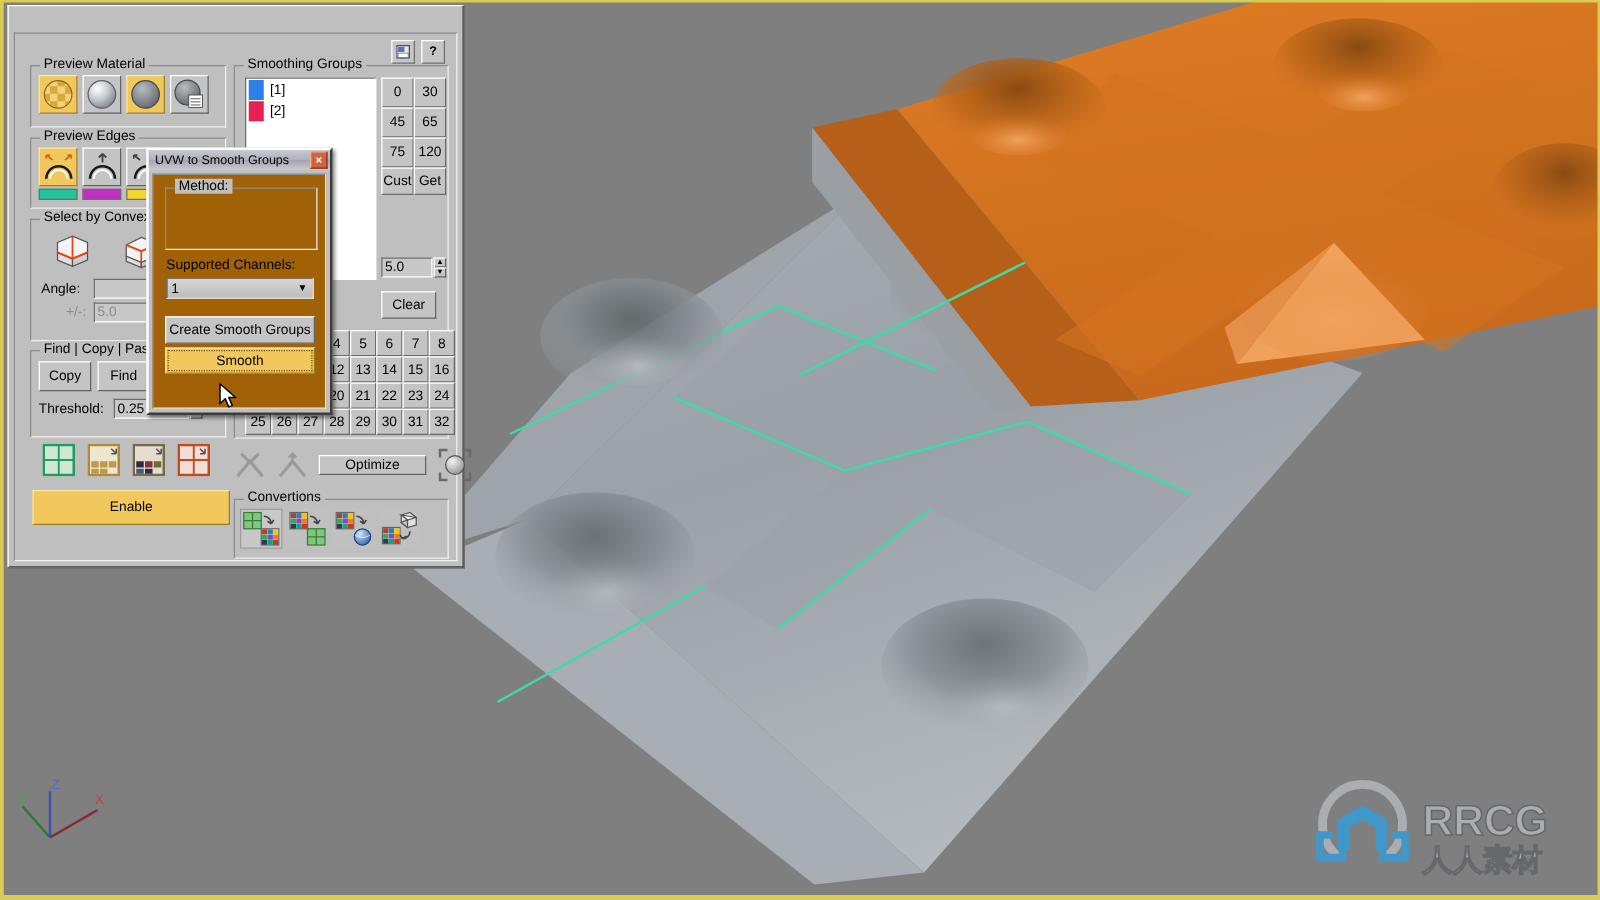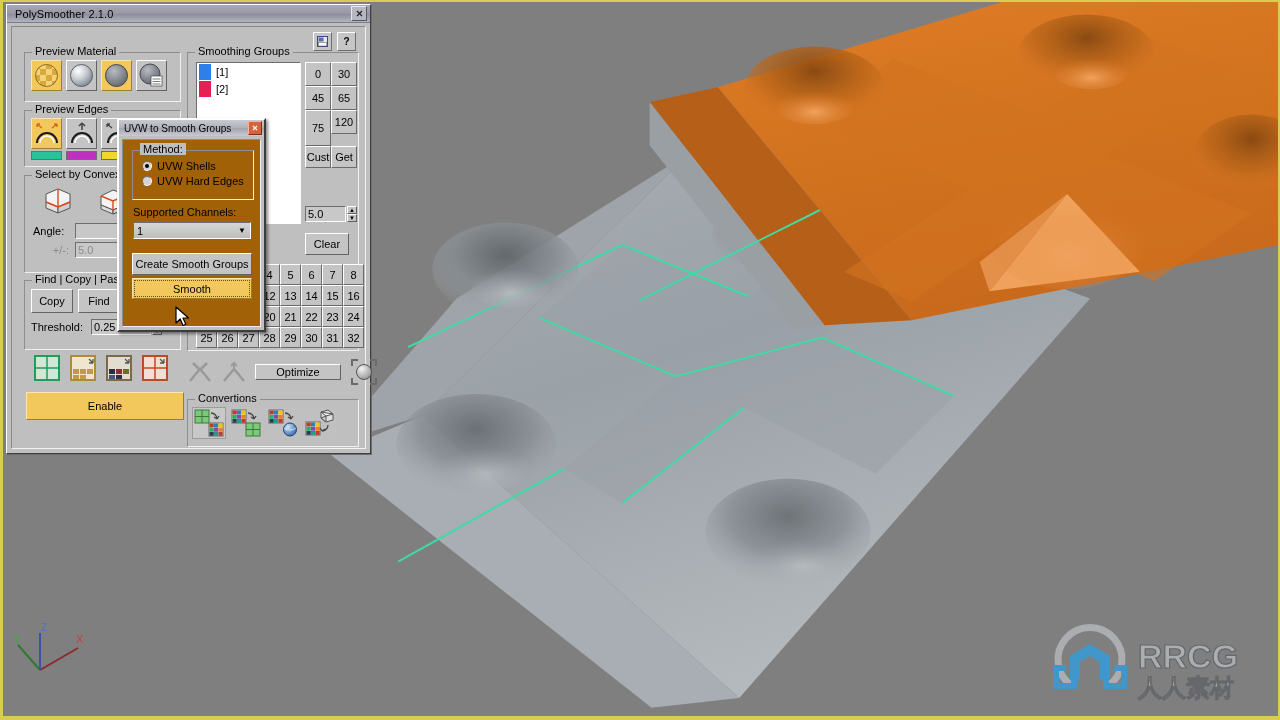--- a/index.html
+++ b/index.html
@@ -284,28 +284,20 @@
   </svg>
 
   <div class="vp-border top"></div>
   <div class="vp-border left"></div>
   <div class="vp-border right"></div>
   <div class="vp-border bottom"></div>
 </div>
 
 <div id="ps-window">
 
-  <div id="ps-titlebar">
-    <span id="ps-title">PolySmoother 2.1.0</span>
-    <div class="tb-btn">
-      <svg width="7" height="7" viewBox="0 0 7 7">
-        <path d="M1,1 L6,6 M6,1 L1,6" stroke="#222" stroke-width="1.2"></path>
-      </svg>
-    </div>
-  </div>
 
   <div id="ps-body">
 
     <div class="toolrow">
       <div class="tool-sq">
         <svg width="11" height="11" viewBox="0 0 11 11">
           <rect x="0.5" y="0.5" width="10" height="10" fill="#e8e8e8" stroke="#3a4a8a"></rect>
           <rect x="1.5" y="1.5" width="5" height="4" fill="#5a6fb0"></rect>
           <rect x="1.5" y="6.5" width="8" height="3.5" fill="#fff" stroke="#555" stroke-width="0.5"></rect>
         </svg>
@@ -543,21 +535,21 @@
           <span class="swatch" style="background:#e81f55;"></span>
           <span>[2]</span>
         </div>
       </div>
 
       <div style="position:absolute;left:117px;top:9px;display:grid;grid-template-columns:26px 26px;">
         <div class="ncell" style="height:24px;">0</div>
         <div class="ncell" style="height:24px;">30</div>
         <div class="ncell" style="height:24px;">45</div>
         <div class="ncell" style="height:24px;">65</div>
-        <div class="ncell" style="height:36px;">75</div>
+        <div class="ncell" style="height:24px;">75</div>
         <div class="ncell" style="height:24px;">120</div>
         <div class="ncell" style="height:22px;">Cust</div>
         <div class="ncell" style="height:22px;">Get</div>
       </div>
 
       <div class="numfield" style="position:absolute;left:117px;top:153px;height:16px;">
         <div class="inp" style="width:41px;">5.0</div>
         <div class="spin">
             <div>▲</div>
             <div>▼</div>
@@ -739,32 +731,20 @@
       <svg width="6" height="6" viewBox="0 0 6 6">
         <path d="M1,1 L5,5 M5,1 L1,5" stroke="#fff" stroke-width="1.2"></path>
       </svg>
     </div>
   </div>
 
   <div id="uvw-inner">
 
     <div class="grp" style="left:9px;top:10px;width:120px;height:48px;">
       <span class="lbl">Method:</span>
-      <div style="padding:7px 0 0 9px;">
-        <div class="rrow">
-          <span class="radio">
-              <span class="dot"></span>
-            </span>
-          <span>UVW Shells</span>
-        </div>
-        <div class="rrow">
-          <span class="radio"></span>
-          <span>UVW Hard Edges</span>
-        </div>
-      </div>
     </div>
 
     <div style="position:absolute;left:10px;top:66px;font-size:11px;">Supported Channels:</div>
     <div class="combo" style="position:absolute;left:10px;top:82px;width:118px;height:17px;">
       <span>1</span>
       <span class="arrow">▼</span>
     </div>
 
     <div class="btn" style="position:absolute;left:9px;top:113px;width:120px;height:22px;">Create Smooth Groups</div>
 

